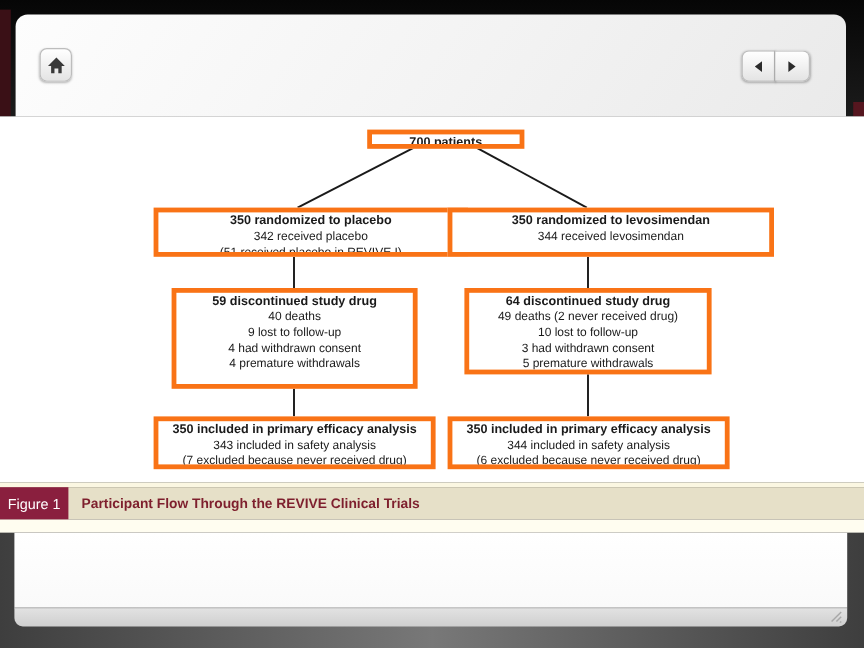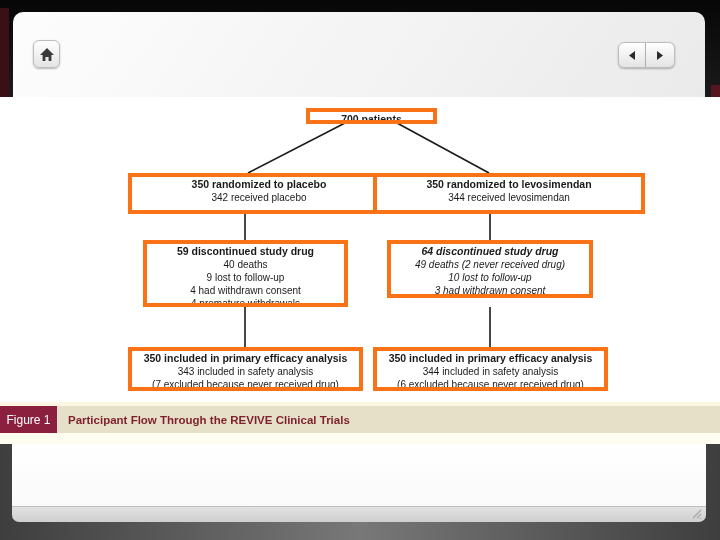--- a/index.html
+++ b/index.html
@@ -94,36 +94,37 @@
       </g>
     </svg>
 
     <div class="fc-box single" style="left:306px; top:11px; width:131px; height:16px;">
       <div class="t">700 patients</div>
     </div>
 
     <div class="fc-box fc-pad" style="left:128px; top:76px; width:262px; height:41px;">
       <div class="t">350 randomized to placebo</div>
       <div>342 received placebo</div>
+      <div>(51 received placebo in REVIVE I)</div>
     </div>
 
     <div class="fc-box fc-pad" style="left:373px; top:76px; width:272px; height:41px;">
       <div class="t">350 randomized to levosimendan</div>
       <div>344 received levosimendan</div>
     </div>
 
-    <div class="fc-box fc-pad" style="left:143px; top:143px; width:205px; height:67px;">
+    <div class="fc-box fc-pad" style="left:143px; top:143px; width:205px; height:84px;">
       <div class="t">59 discontinued study drug</div>
       <div>40 deaths</div>
       <div>9 lost to follow-up</div>
       <div>4 had withdrawn consent</div>
       <div>4 premature withdrawals</div>
     </div>
 
-    <div class="fc-box fc-pad" style="left:387px; top:143px; width:206px; height:58px;font-style:italic;">
+    <div class="fc-box fc-pad" style="left:387px; top:143px; width:206px; height:72px;">
       <div class="t">64 discontinued study drug</div>
       <div>49 deaths (2 never received drug)</div>
       <div>10 lost to follow-up</div>
       <div>3 had withdrawn consent</div>
       <div>5 premature withdrawals</div>
     </div>
 
     <div class="fc-box fc-pad" style="left:128px; top:250px; width:235px; height:44px;">
       <div class="t">350 included in primary efficacy analysis</div>
       <div>343 included in safety analysis</div>

